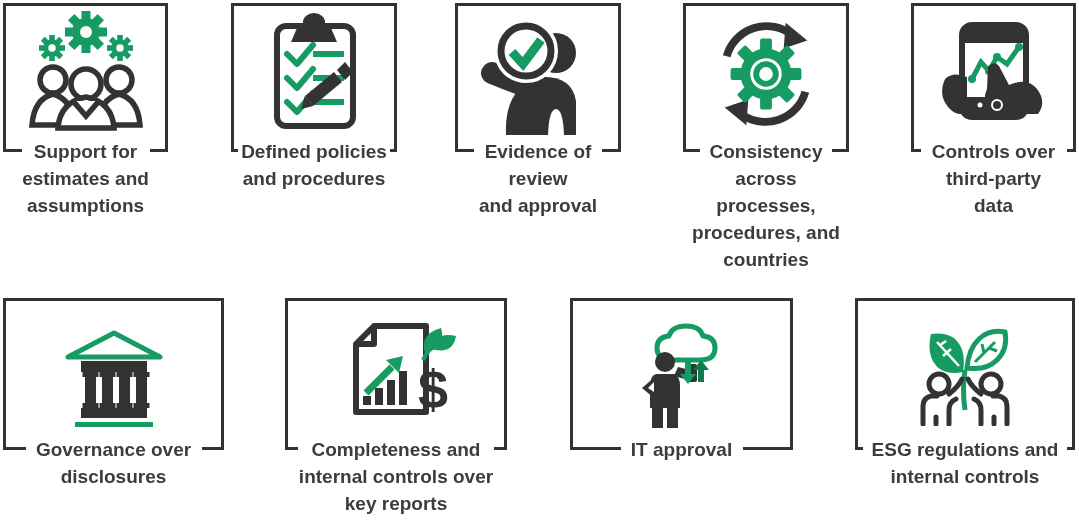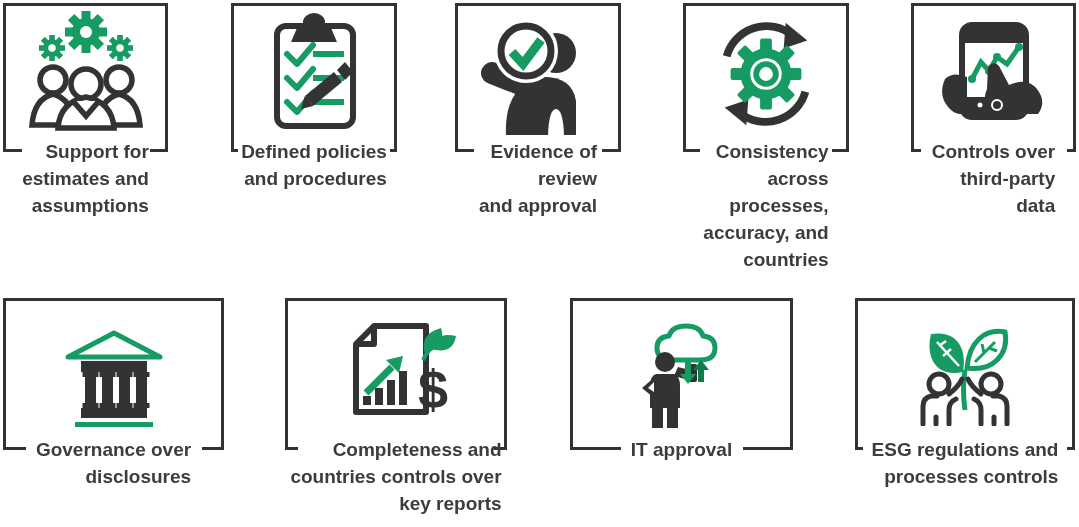--- a/index.html
+++ b/index.html
@@ -16,21 +16,21 @@
   .gap{
     position:absolute;top:calc(var(--fh) - 6px);height:12px;background:#fff;
     left:50%;transform:translateX(-50%);width:var(--gap);z-index:1;
   }
   .labelwrap{
     position:absolute;left:-30px;right:-30px;top:calc(var(--fh) - 14px);
     display:flex;justify-content:center;z-index:2;
   }
   .label{
     font-size:19px;line-height:27px;font-weight:bold;color:var(--text,#3c3c3c);
-    text-align:right;white-space:pre-line;letter-spacing:0;
+    text-align:center;white-space:pre-line;letter-spacing:0;
   }
   .icon{position:absolute;left:50%;transform:translateX(-50%);z-index:1;}
   svg{display:block;}
 </style>
 </head>
 <body>
 
 <div class="board">
 
   <div class="cell" style="left:3px;top:3px;width:165px;--fh:149px;--gap:128px">
@@ -154,21 +154,21 @@
           <circle r="26" fill="var(--green)"></circle>
           <circle r="16" fill="#fff"></circle>
           <circle r="10" fill="#fff" stroke="var(--green)" stroke-width="6"></circle>
         </g>
       </svg>
     </div>
     <div class="labelwrap">
         <div class="label">Consistency
 across
 processes,
-accuracy, and
+procedures, and
 countries</div>
       </div>
   </div>
 
   <div class="cell" style="left:911px;top:3px;width:165px;--fh:149px;--gap:146px">
     <div class="frame"></div>
     <div class="gap"></div>
     <div class="icon" style="top:14px">
       <svg width="118" height="114" viewBox="0 0 118 114">
         <rect x="27" y="8" width="64" height="92" rx="10" fill="#fff" stroke="var(--dark)" stroke-width="6"></rect>
@@ -241,21 +241,21 @@
         <path d="M36,75 L62,49" stroke="var(--green)" stroke-width="7" fill="none"></path>
         <polygon points="56,42 73,38 69,55" fill="var(--green)"></polygon>
         <text x="103" y="90" text-anchor="middle" font-size="54" font-weight="700" fill="var(--dark)" font-family="Liberation Sans, sans-serif">$</text>
         <path d="M93,42 Q99,30 106,26" stroke="var(--green)" stroke-width="4" fill="none"></path>
         <path d="M95,36 Q89,16 111,10 Q117,28 95,36 Z" fill="var(--green)"></path>
         <path d="M101,31 Q106,13 126,18 Q123,37 101,31 Z" fill="var(--green)"></path>
       </svg>
     </div>
     <div class="labelwrap">
         <div class="label">Completeness and
-countries controls over
+internal controls over
 key reports</div>
       </div>
   </div>
 
   <div class="cell" style="left:570px;top:298px;width:223px;--fh:152px;--gap:122px">
     <div class="frame"></div>
     <div class="gap"></div>
     <div class="icon" style="top:20px">
       <svg width="100" height="112" viewBox="0 0 100 112">
         <path d="M40,42 q-15,0 -15,-12 q0,-11 12,-12 q3,-10 17,-10 q14,0 17,10 q12,1 12,12 q0,12 -15,12 Z" fill="#fff" stroke="var(--green)" stroke-width="5" stroke-linejoin="round"></path>
@@ -296,17 +296,17 @@
           <path d="M20,102 L20,84 Q20,76 28,74 L34,74"></path>
           <path d="M46,102 L46,88 Q46,80 53,77"></path>
           <path d="M104,102 L104,84 Q104,76 96,74 L90,74"></path>
           <path d="M78,102 L78,88 Q78,80 71,77"></path>
           <path d="M33,95 L33,102 M91,95 L91,102"></path>
         </g>
       </svg>
     </div>
     <div class="labelwrap">
         <div class="label">ESG regulations and
-processes controls</div>
+internal controls</div>
       </div>
   </div>
 
 </div>
 
 </body></html>

